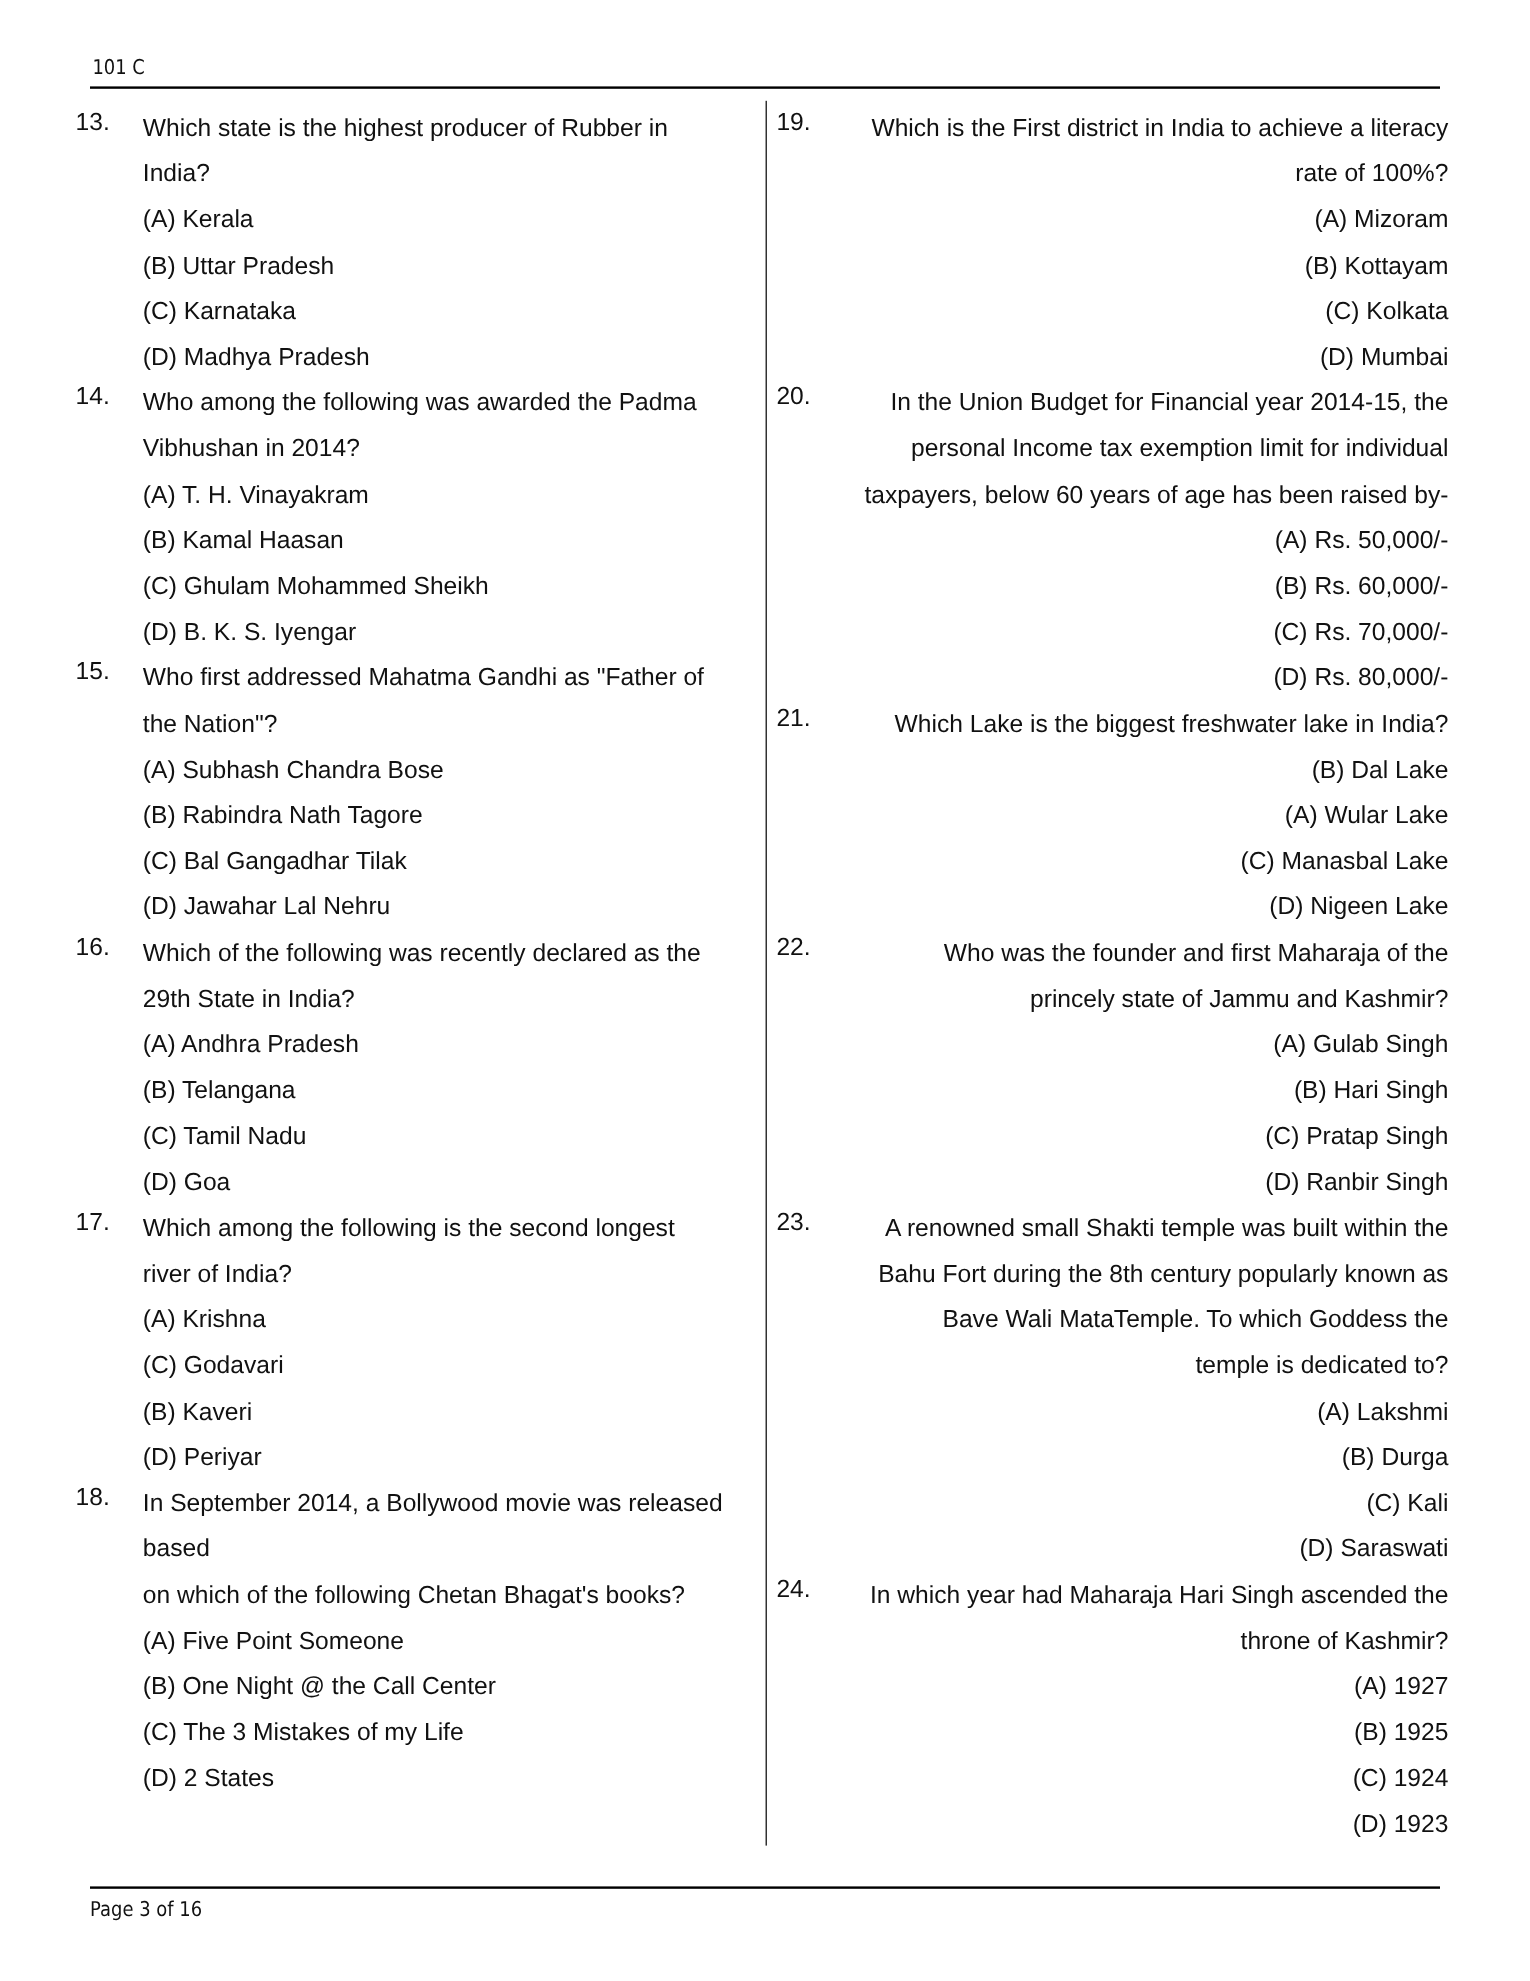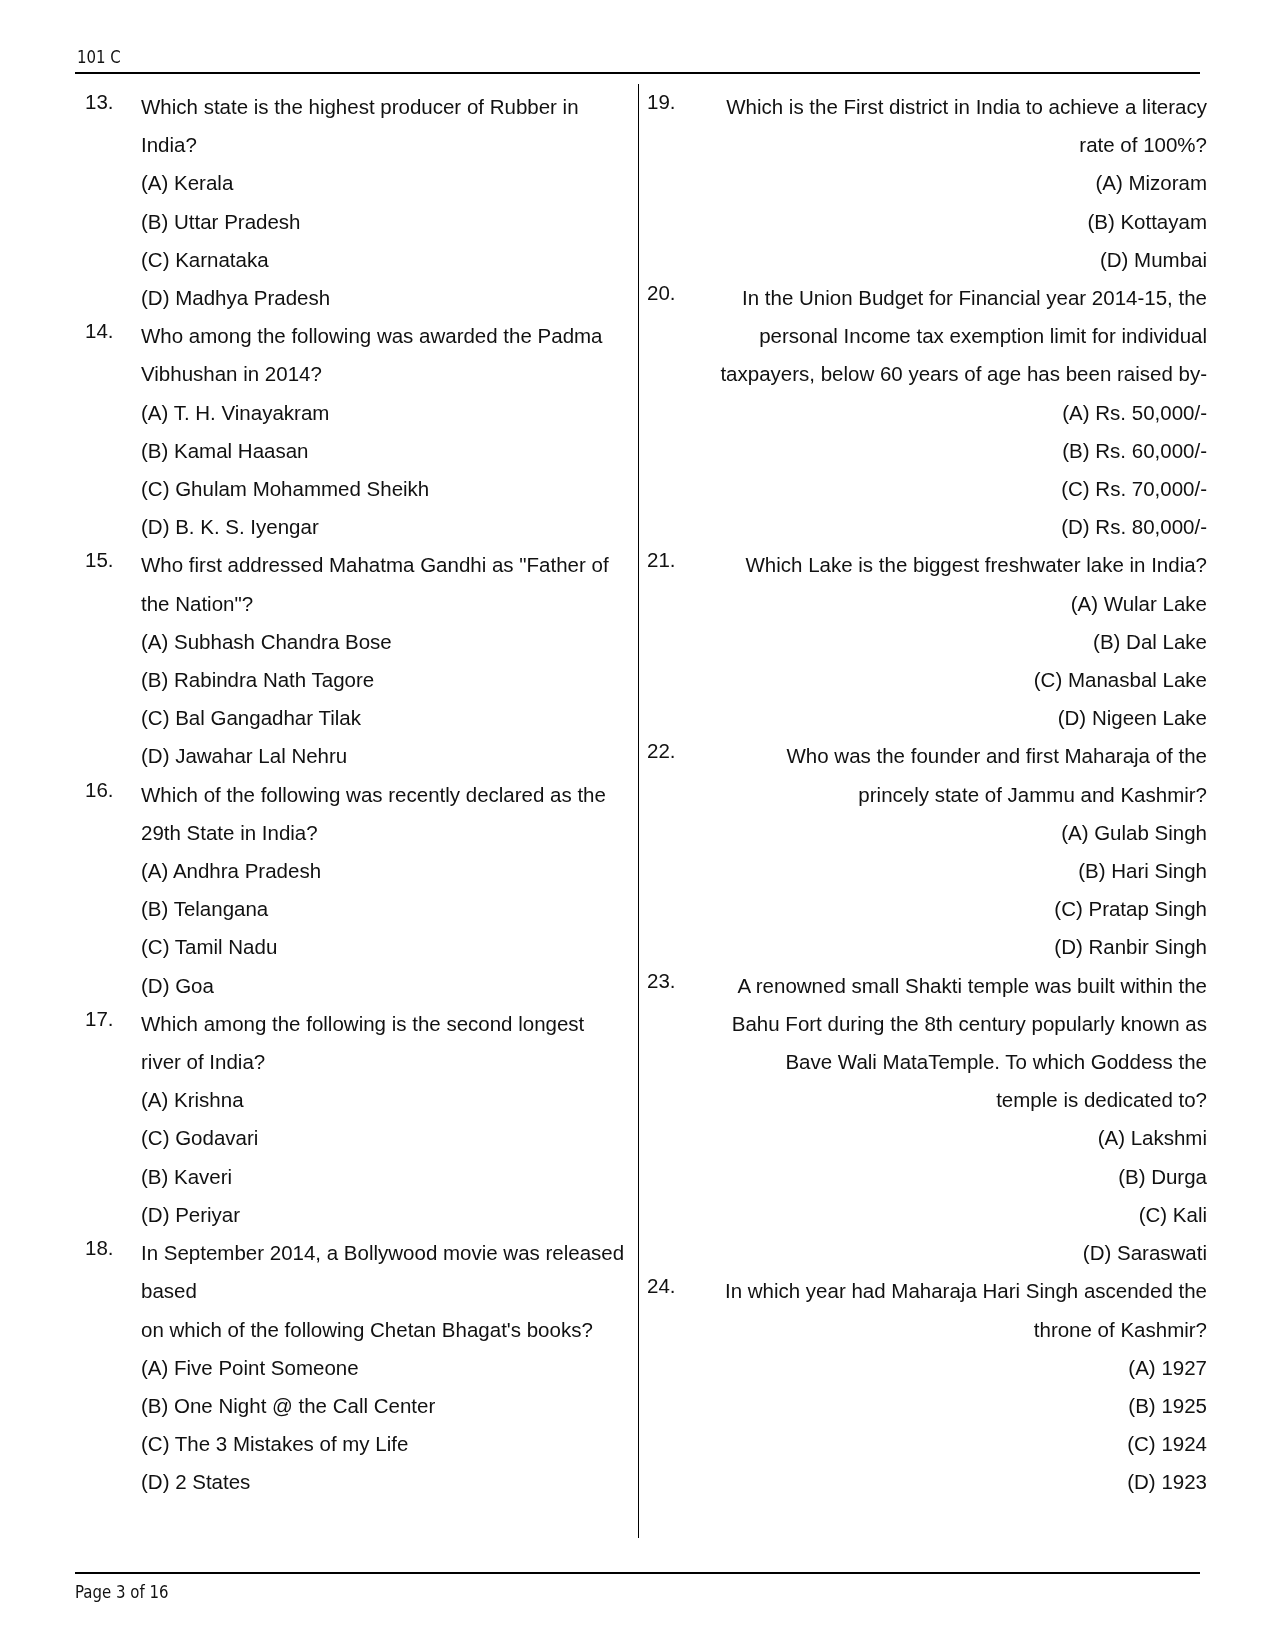--- a/index.html
+++ b/index.html
@@ -4,21 +4,21 @@
 <style>
   html, body { margin: 0; padding: 0; background: #ffffff; }
   body { width: 1275px; height: 1651px; position: relative; overflow: hidden; color: #111; }
   .hdr-code { position: absolute; left: 77px; top: 47px; font-family: "DejaVu Sans", sans-serif; font-size: 17px; transform: scaleX(0.88); transform-origin: left; letter-spacing: 0; }
   .rule { position: absolute; left: 75px; width: 1125px; height: 2px; background: #000; }
   .rule.top { top: 72px; }
   .rule.bottom { top: 1572px; }
   .ftr { position: absolute; left: 75px; top: 1582px; font-family: "DejaVu Sans", sans-serif; font-size: 17px; transform: scaleX(0.88); transform-origin: left; }
   .divider { position: absolute; left: 638px; top: 84px; width: 1px; height: 1454px; background: #000; }
   .col { position: absolute; top: 88px; font-family: "Liberation Sans", sans-serif; font-size: 20.5px; line-height: 38.2px; }
-  .col.left { left: 85px; width: 555px; }
+  .col.left { left: 63px; width: 555px; }
   .col.right { left: 647px; width: 560px; text-align: right; }
   .q { position: relative; padding-left: 56px; }
   .q .num { position: absolute; left: 0; top: -5px; }
   .q .stem { display: block; }
   .q .opt { display: block; }
   .col.right .q { padding-left: 58px; }
 </style>
 </head>
 <body>
 
@@ -82,37 +82,38 @@
       <span class="opt">(D) 2 States</span>
     </div>
   </div>
 <div class="col right" id="col-right">
     <div class="q">
       <span class="num">19.</span>
       <span class="stem">Which is the First district in India to achieve a literacy</span>
       <span class="stem">rate of 100%?</span>
       <span class="opt">(A) Mizoram</span>
       <span class="opt">(B) Kottayam</span>
+      <span class="opt">(C) Kolkata</span>
       <span class="opt">(D) Mumbai</span>
     </div>
     <div class="q">
       <span class="num">20.</span>
       <span class="stem">In the Union Budget for Financial year 2014-15, the</span>
       <span class="stem">personal Income tax exemption limit for individual</span>
       <span class="stem">taxpayers, below 60 years of age has been raised by-</span>
       <span class="opt">(A) Rs. 50,000/-</span>
       <span class="opt">(B) Rs. 60,000/-</span>
       <span class="opt">(C) Rs. 70,000/-</span>
       <span class="opt">(D) Rs. 80,000/-</span>
     </div>
     <div class="q">
       <span class="num">21.</span>
       <span class="stem">Which Lake is the biggest freshwater lake in India?</span>
+      <span class="opt">(B) Dal  Lake</span>
       <span class="opt">(A) Wular Lake</span>
-      <span class="opt">(B) Dal  Lake</span>
       <span class="opt">(C) Manasbal Lake</span>
       <span class="opt">(D) Nigeen Lake</span>
     </div>
     <div class="q">
       <span class="num">22.</span>
       <span class="stem">Who was the founder and first Maharaja of the</span>
       <span class="stem">princely state of Jammu and Kashmir?</span>
       <span class="opt">(A) Gulab Singh</span>
       <span class="opt">(B) Hari Singh</span>
       <span class="opt">(C) Pratap Singh</span>

